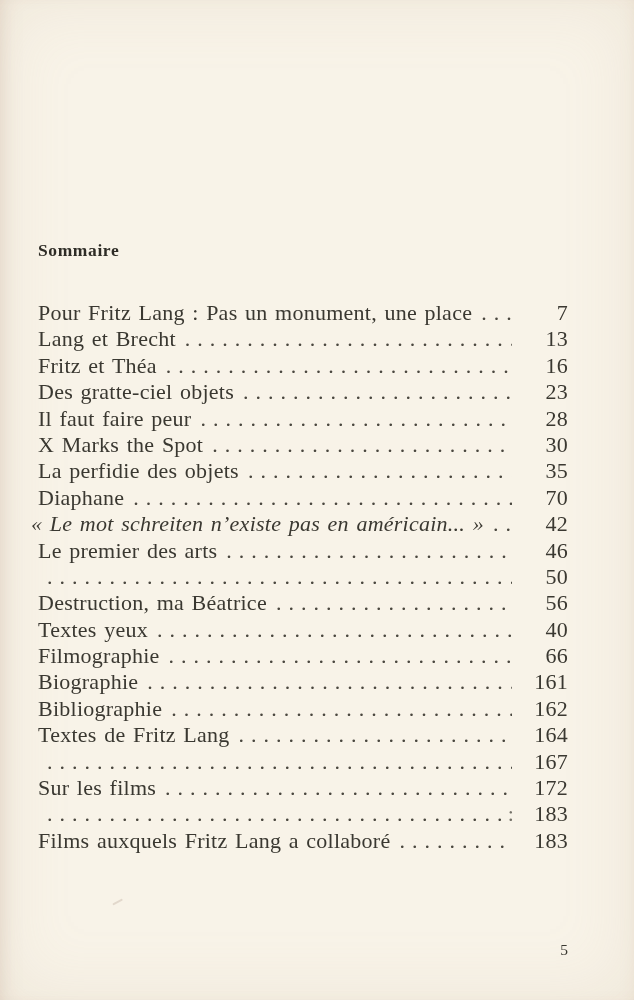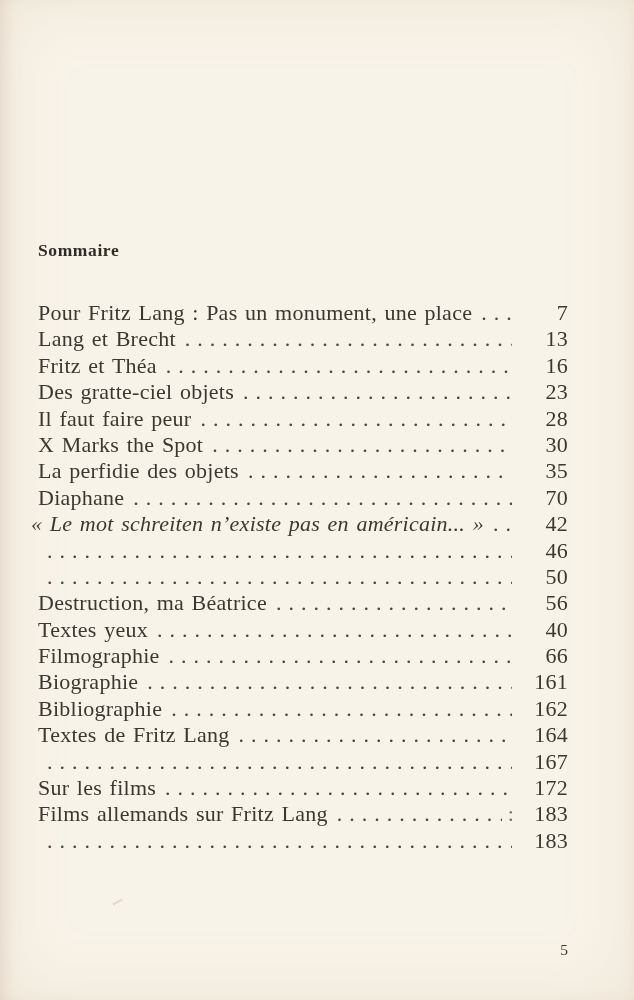--- a/index.html
+++ b/index.html
@@ -134,20 +134,21 @@
         <span class="toc-label">Diaphane</span>
         <span class="leader">......................................................................</span>
         <span class="toc-page">70</span>
       </div>
       <div class="toc-row hanging">
         <span class="toc-label">« Le mot schreiten n’existe pas en américain... »</span>
         <span class="leader">......................................................................</span>
         <span class="toc-page">42</span>
       </div>
       <div class="toc-row">
+        <span class="toc-label">Le premier des arts</span>
         <span class="leader">......................................................................</span>
         <span class="toc-page">46</span>
       </div>
       <div class="toc-row">
         <span class="leader">......................................................................</span>
         <span class="toc-page">50</span>
       </div>
       <div class="toc-row">
         <span class="toc-label">Destruction, ma Béatrice</span>
         <span class="leader">......................................................................</span>
@@ -181,26 +182,26 @@
       <div class="toc-row">
         <span class="leader">......................................................................</span>
         <span class="toc-page">167</span>
       </div>
       <div class="toc-row">
         <span class="toc-label">Sur les films</span>
         <span class="leader">......................................................................</span>
         <span class="toc-page">172</span>
       </div>
       <div class="toc-row">
-        <span class="toc-label">Films allemands sur Fritz Lang</span>
         <span class="leader">......................................................................</span>
         <span class="leader-end">:</span>
         <span class="toc-page">183</span>
       </div>
       <div class="toc-row">
+        <span class="toc-label">Films auxquels Fritz Lang a collaboré</span>
         <span class="leader">......................................................................</span>
         <span class="toc-page">183</span>
       </div>
     </div>
 
   <div class="folio">5</div>
 
   <div class="artifact"></div>
 </div>
 

